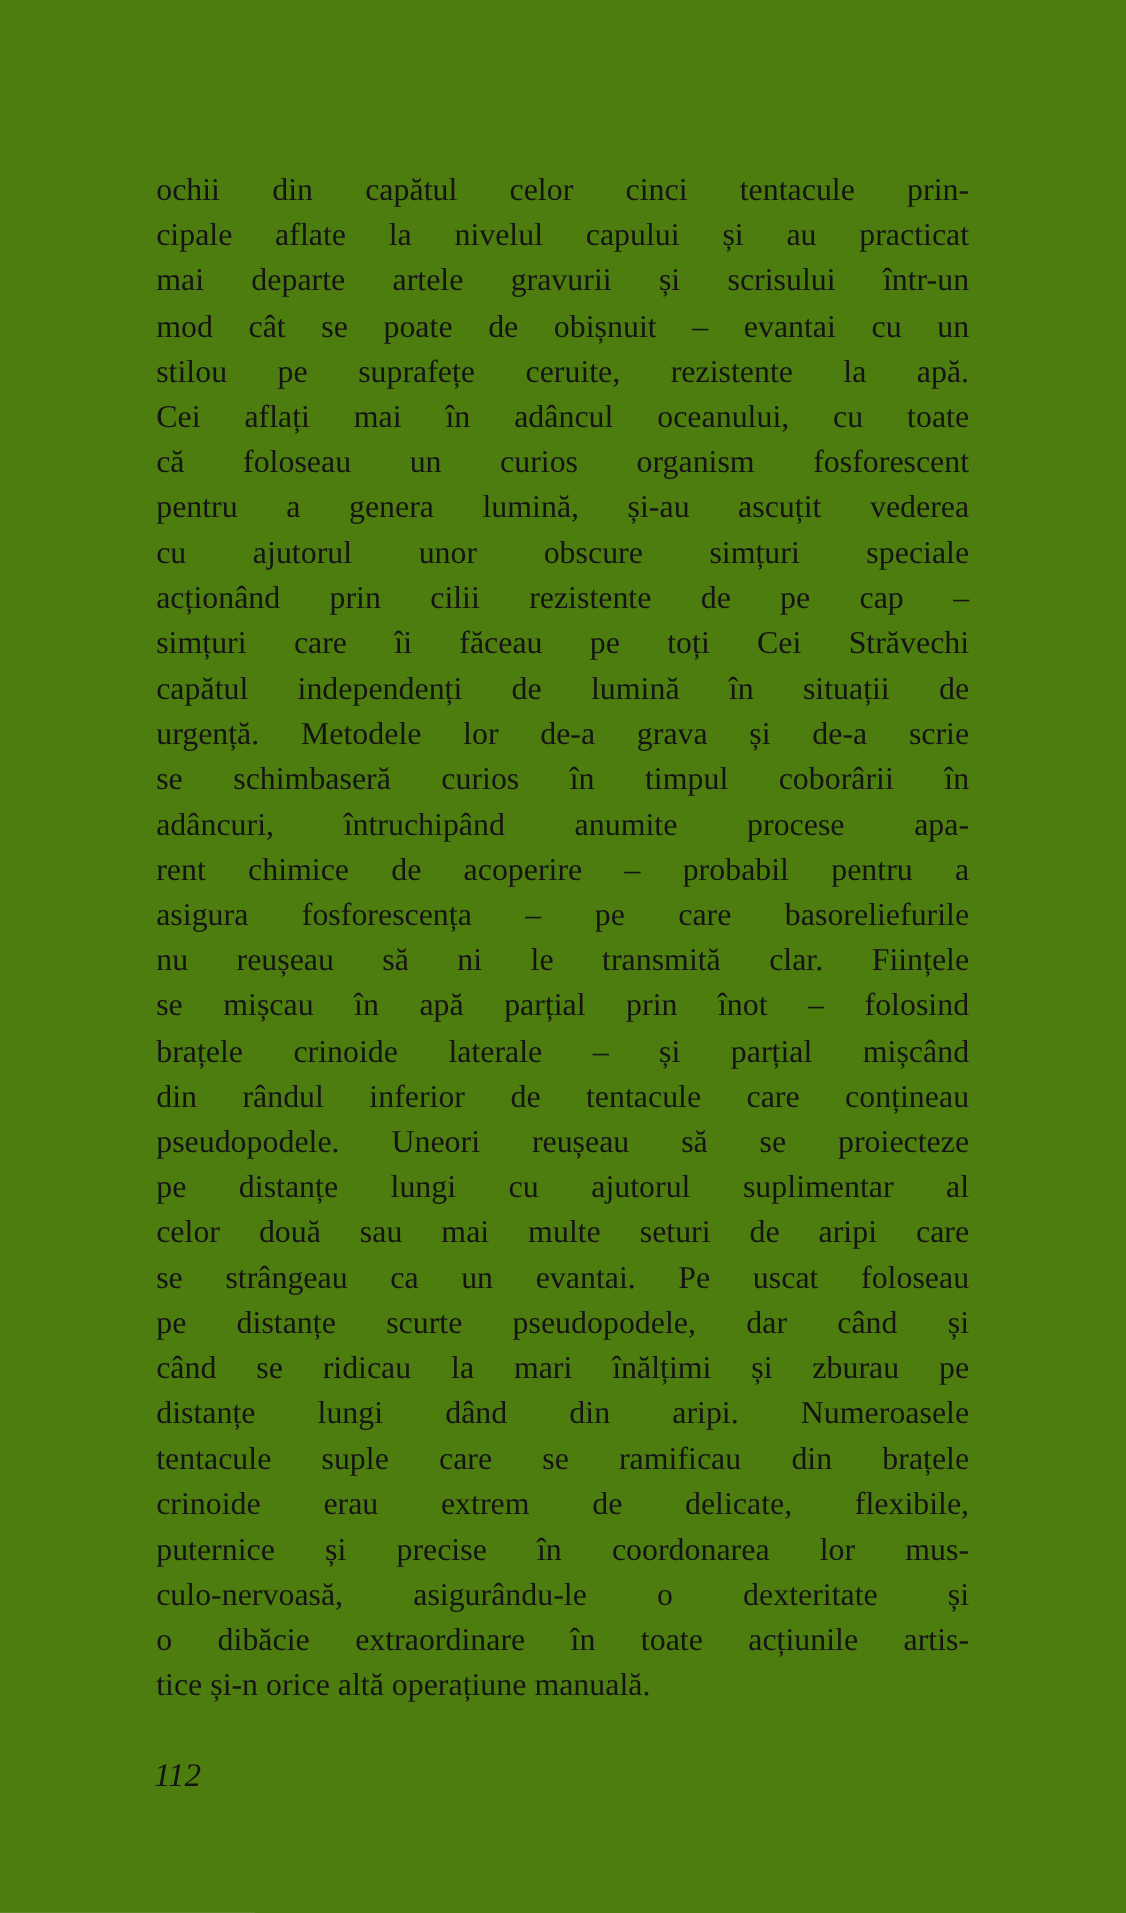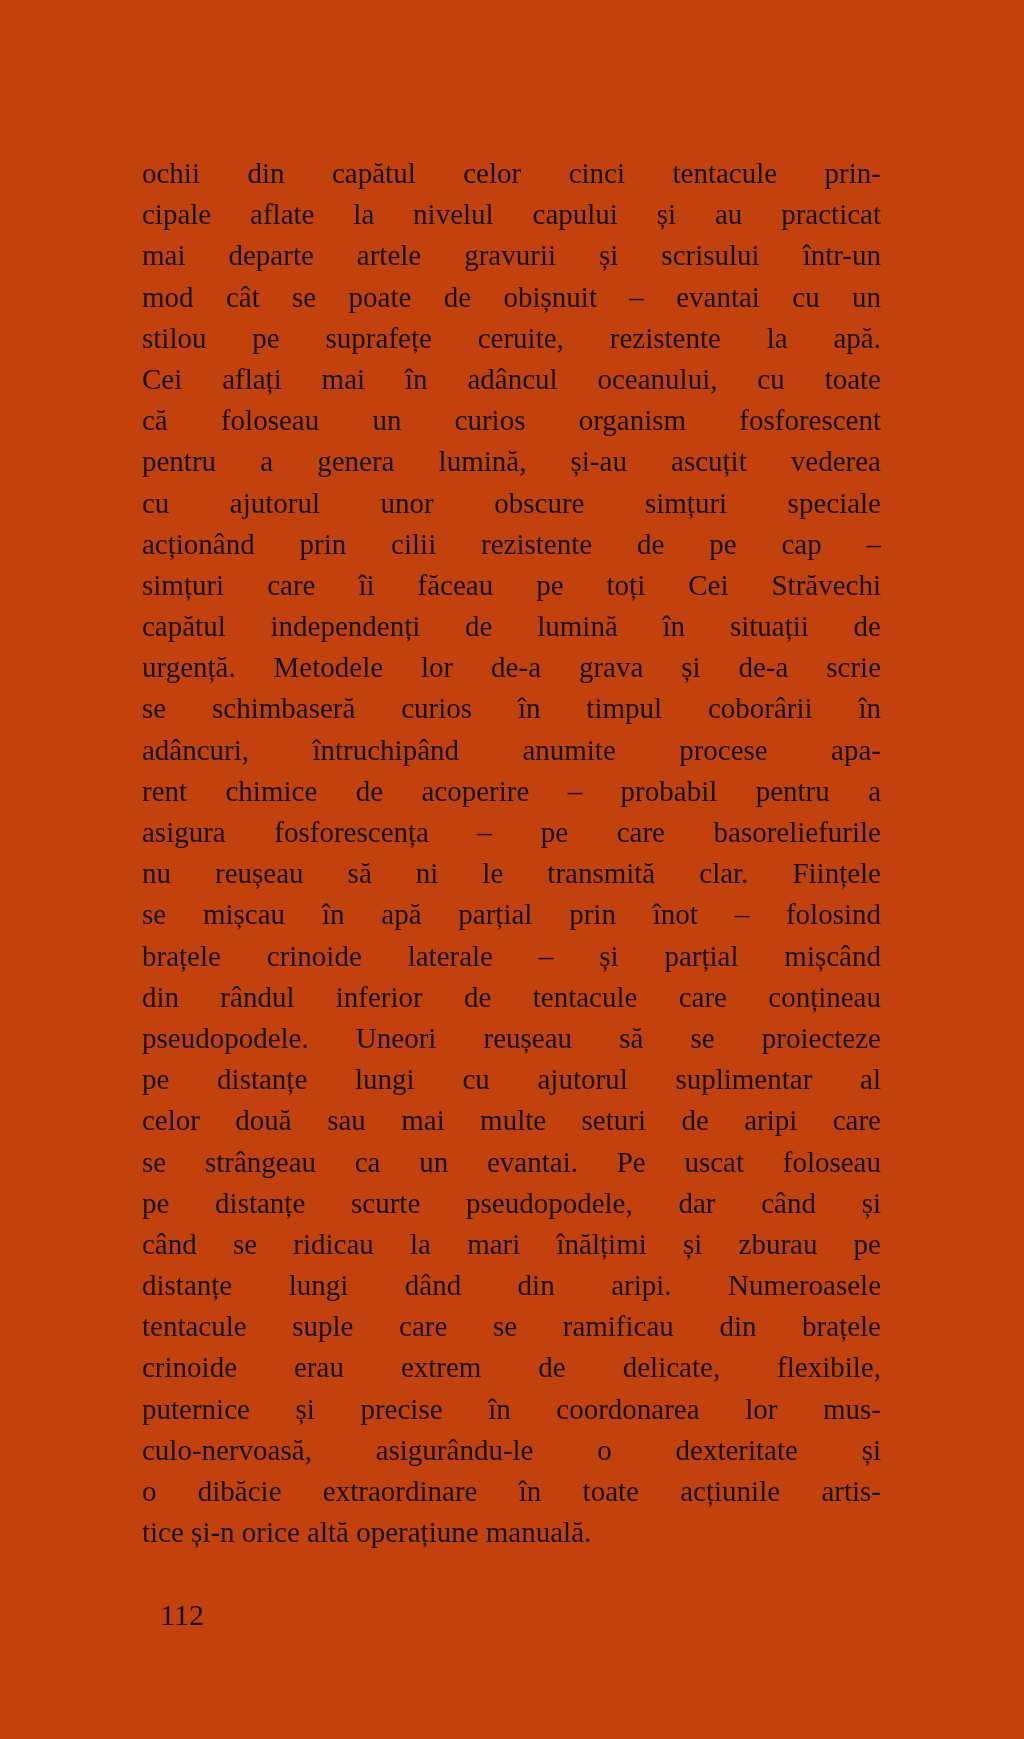--- a/index.html
+++ b/index.html
@@ -4,21 +4,21 @@
 <style>
   html, body {
     margin: 0;
     padding: 0;
     background: #ffffff;
   }
   .page {
     position: relative;
     width: 1024px;
     height: 1739px;
-    background: #c2410c;
+    background: #4d7c0f;
     overflow: hidden;
     font-family: "Liberation Serif", "DejaVu Serif", serif;
     color: #141414;
   }
   .text-block {
     position: absolute;
     left: 142px;
     top: 153px;
     width: 739px;
     font-size: 29px;
@@ -30,24 +30,25 @@
     white-space: normal;
     height: 41.2px;
     overflow: visible;
   }
   .text-block .line.last {
     text-align: right;
     text-align-last: left;
   }
   .page-number {
     position: absolute;
-    left: 160px;
+    left: 140px;
     top: 1598px;
     font-size: 30px;
     line-height: 34px;
+    font-style: italic;
   }
 </style>
 </head>
 <body>
 
 <div class="page">
   <div class="text-block">
       <div class="line">ochii din capătul celor cinci tentacule prin-</div>
       <div class="line">cipale aflate la nivelul capului și au practicat</div>
       <div class="line">mai departe artele gravurii și scrisului într-un</div>

